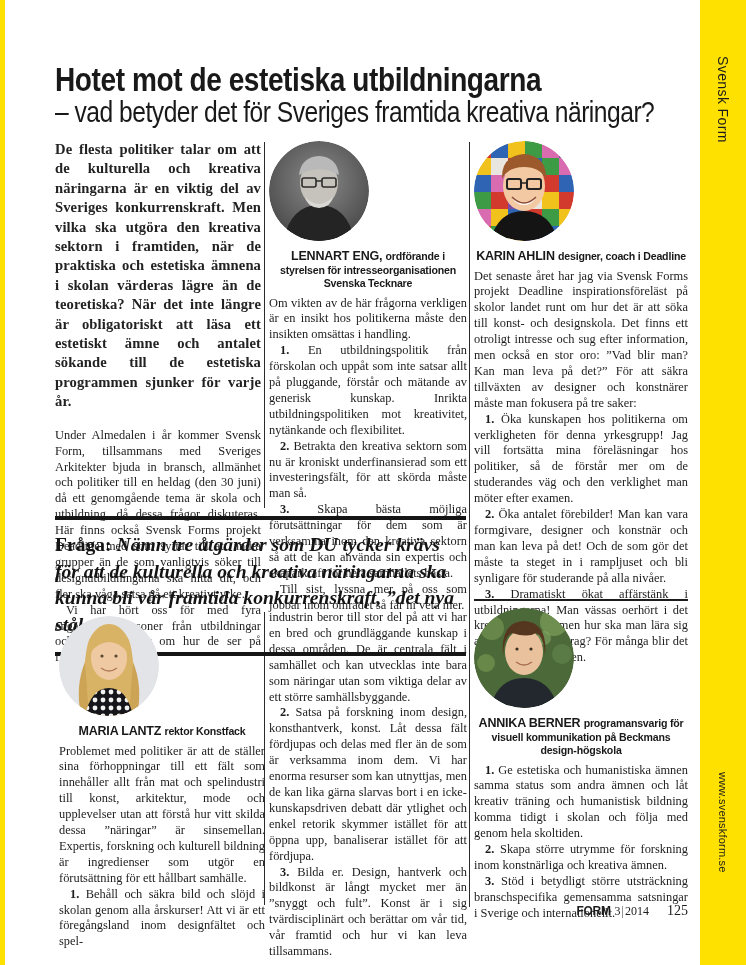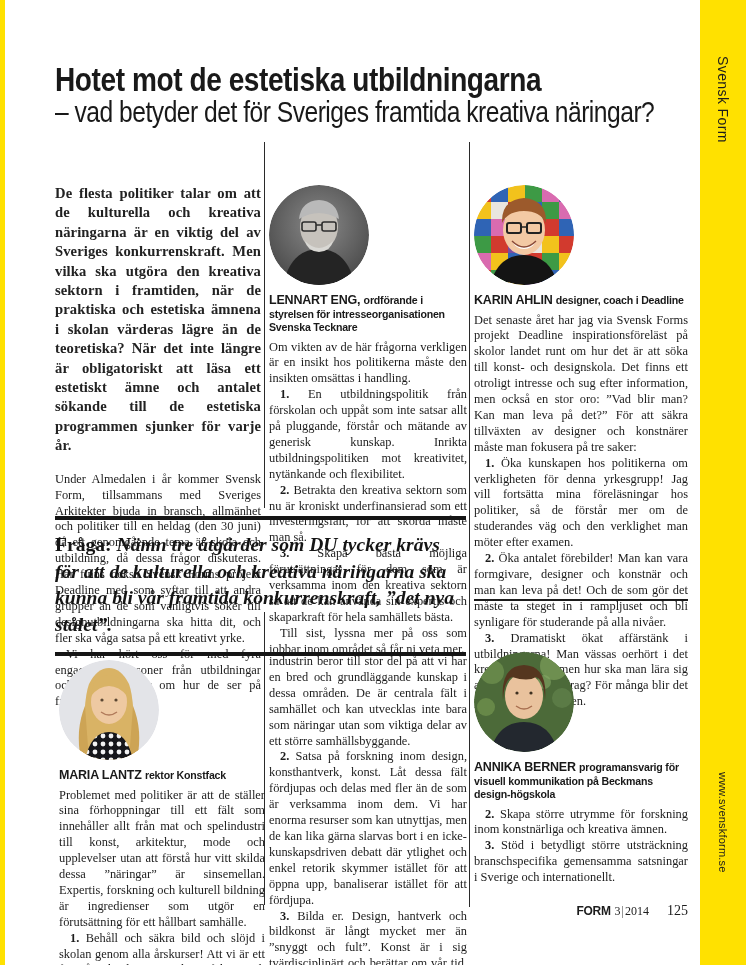--- a/index.html
+++ b/index.html
@@ -27,21 +27,21 @@
     font-family:"Liberation Sans", sans-serif;font-weight:bold;
     font-size:33px;line-height:33px;letter-spacing:-0.5px;
     transform:scaleX(0.85);transform-origin:left top;white-space:nowrap;color:#191919;
   }
   .hl2{
     font-family:"Liberation Sans", sans-serif;font-weight:normal;
     font-size:29px;line-height:32px;letter-spacing:-0.6px;
     transform:scaleX(0.85);transform-origin:left top;white-space:nowrap;color:#191919;
   }
 
-  .col{position:absolute;font-size:12.4px;line-height:15.9px;text-align:justify;margin-top:44px;}
+  .col{position:absolute;font-size:12.4px;line-height:15.9px;text-align:justify;}
   .col p{margin:0;}
   .col p.ind{text-indent:11px;}
   .col p.gap{margin-top:16px;}
   .num{font-weight:bold;}
 
   .col-intro{left:0;top:140px;width:206px;}
   .lead{
     font-weight:bold;font-size:14.6px;line-height:19.4px;
     letter-spacing:0.1px;color:#222;
   }
@@ -55,21 +55,21 @@
   .vrule-a{left:209px;top:142px;height:366px;}
   .vrule-b{left:414px;top:142px;height:765px;}
   .vrule-c{left:209px;top:612px;height:293px;}
   .hrule-karin{position:absolute;left:419px;top:599px;width:214px;height:2px;background:#1c1c1c;}
 
   .portrait{width:100px;height:100px;border-radius:50%;overflow:hidden;display:block;}
   .portrait svg{display:block;}
   .caption{
     font-family:"Liberation Sans", sans-serif;font-weight:bold;
     margin-top:9px;margin-bottom:5px;line-height:13.5px;letter-spacing:-0.2px;
-    text-align:left;color:#191919;
+    text-align:center;color:#191919;
   }
   .cap-name{font-size:12.5px;}
   .cap-title{font-size:10.6px;}
 
   .qbox{
     position:absolute;left:0;top:516px;width:411px;
     border-top:4px solid #151515;border-bottom:4px solid #151515;
     padding:12px 0 14px 0;
     font-size:19.6px;line-height:26.5px;font-weight:bold;color:#141414;
     text-align:left;
@@ -283,20 +283,21 @@
           <path d="M42 54 Q50 60 58 54" fill="none" stroke="#a86f50" stroke-width="1.4"></path>
           <circle cx="43" cy="41" r="1.6" fill="#3e3020"></circle>
             <circle cx="57" cy="41" r="1.6" fill="#3e3020"></circle>
         </g>
       </svg>
     </span>
     <div class="caption">
       <span class="cap-name">ANNIKA BERNER</span>
       <span class="cap-title">programansvarig för visuell kommunikation på Beckmans design-högskola</span>
     </div>
+    <p class="ind"><span class="num">1.</span> <span>Ge estetiska och humanistiska ämnen samma status som andra ämnen och låt kreativ träning och humanistisk bildning komma tidigt i skolan och följa med genom hela skoltiden.</span></p>
     <p class="ind"><span class="num">2.</span> <span>Skapa större utrymme för forskning inom konstnärliga och kreativa ämnen.</span></p>
     <p class="ind"><span class="num">3.</span> <span>Stöd i betydligt större utsträckning branschspecifika gemensamma satsningar i Sverige och internationellt.</span></p>
   </div>
 
   <div class="footer">
     <span class="mag">FORM</span>
     <span class="issue-no">3</span><span class="bar">|</span><span class="issue-year">2014</span>
     <span class="pageno">125</span>
   </div>
 

